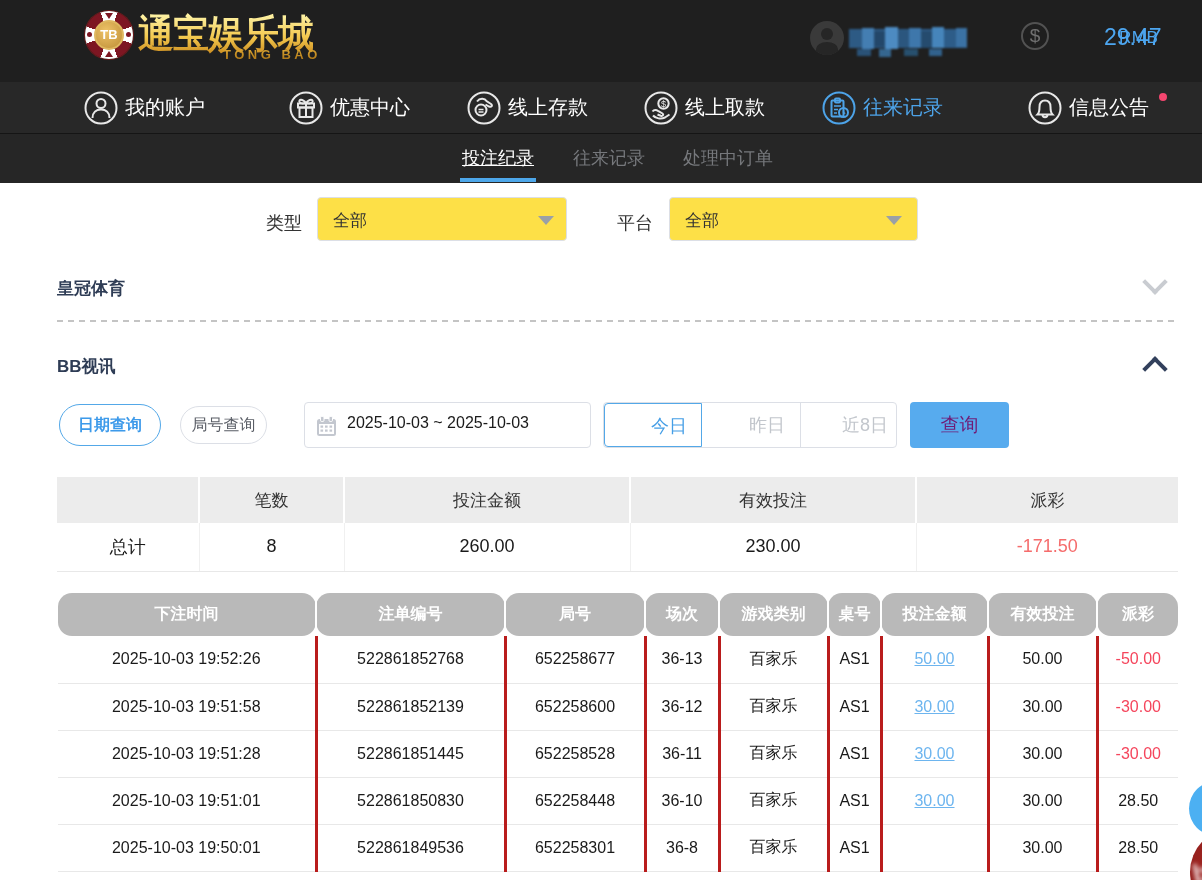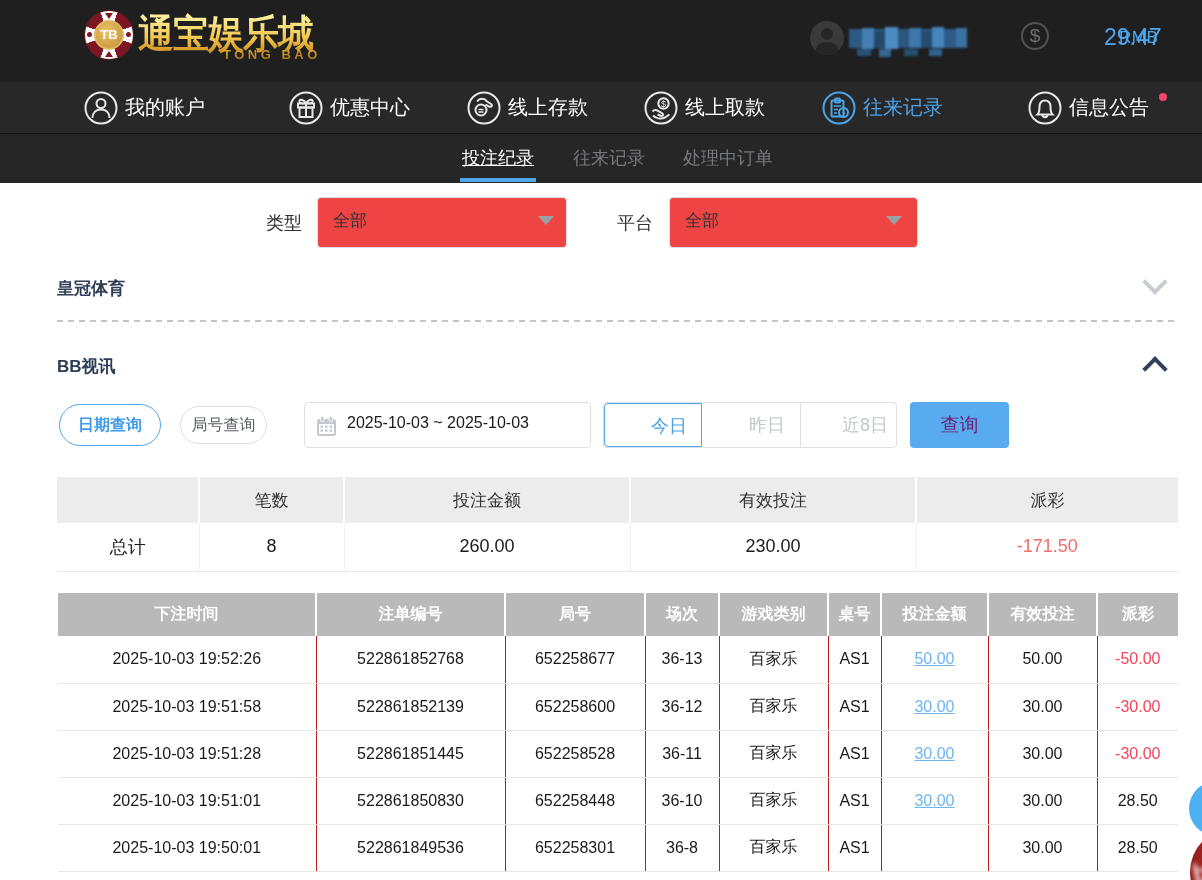--- a/index.html
+++ b/index.html
@@ -47,22 +47,22 @@
 #reddot { position:absolute; left:1159px; top:93px; width:8px; height:8px; border-radius:50%; background:#f4466f; }
 
 
 #tabs { position:absolute; top:133px; left:0; width:1202px; height:50px; background:#262626; border-top:1px solid #151515; }
 .tab { position:absolute; top:0; height:49px; line-height:49px; font-size:18px; color:#76787c; }
 .tab.active { color:#fff;text-decoration:underline; }
 #tabline { position:absolute; left:460px; top:178px; width:76px; height:4px; background:#4da7ea; }
 
 
 .flabel { position:absolute; font-size:18px; color:#333; }
-.fselect { position:absolute; top:197px; height:51px; border:1px solid #dcdfe6; border-radius:4px;
-  background:#ef4444; font-size:17px; color:#333; line-height:45px; padding-left:15px; }
+.fselect { position:absolute; top:197px; height:44px; border:1px solid #dcdfe6; border-radius:4px;
+  background:#fde047; font-size:17px; color:#333; line-height:45px; padding-left:15px; }
 .farrow { position:absolute; width:0; height:0; border-left:8px solid transparent; border-right:8px solid transparent;
   border-top:9px solid #9aa0a6; }
 
 
 .sectitle { position:absolute; font-size:17px; font-weight:bold; color:#2e3c55; }
 .chev { position:absolute; width:18px; height:18px; border-style:solid; border-width:0 4px 4px 0; }
 #chev1 { left:1146px; top:273px; border-color:#c9ccd1; transform:rotate(45deg); }
 #chev2 { left:1146px; top:360px; border-color:#32405c; transform:rotate(-135deg); }
 #dashes { position:absolute; left:57px; top:320px; width:1121px; height:2px;
   background:repeating-linear-gradient(90deg,#c4c4c4 0 6px,transparent 6px 11px); }
@@ -85,23 +85,23 @@
 #sum table { border-collapse:collapse; table-layout:fixed; width:1121px; }
 #sum th { background:#ececec; height:46px; font-size:17px; font-weight:normal; color:#333; border-left:2px solid #fff; }
 #sum th:first-child { border-left:none; }
 #sum td { height:48px; text-align:center; font-size:18px; color:#1a1a1a; border-left:1px solid #f0f0f0; border-bottom:1px solid #e8e8e8; }
 #sum td:first-child { border-left:none; }
 #sum .red { color:#f56c6c; }
 
 
 #main { position:absolute; left:58px; top:593px; width:1120px; }
 #main table { border-collapse:collapse; table-layout:fixed; width:1120px; }
-#main th { background:#b9b9b9; height:43px; font-size:16px; color:#fff; border-left:2px solid #fff; }
+#main th { background:#b9b9b9; height:43px; font-size:16px; color:#fff; border-left:2px solid #fff;border-radius:14px; }
 #main th:first-child { border-left:none; }
-#main td { height:47px; text-align:center; font-size:16px; color:#1a1a1a; border-left:1px solid #b91c1c; border-bottom:1px solid #e8e8e8; }
+#main td { height:47px; text-align:center; font-size:16px; color:#1a1a1a; border-left:3px solid #b91c1c; border-bottom:1px solid #e8e8e8; }
 #main td:first-child { border-left:none; }
 #main .red { color:#f5455c; }
 #main a { color:#6db5ef; text-decoration:underline; }
 
 
 #fab1 { position:absolute; left:1189px; top:781px; width:55px; height:55px; border-radius:50%; background:#4cb0f2; }
 #fab2 { position:absolute; left:1190px; top:828px; width:88px; height:88px; border-radius:50%;
   background:radial-gradient(circle at 30% 40%, #a32622, #7a1515); }
 #fab2 span { position:absolute; left:3px; top:30px; color:#f0d9d9; font-size:26px; font-weight:bold; filter:blur(2px); transform:rotate(-12deg); }
 </style>

